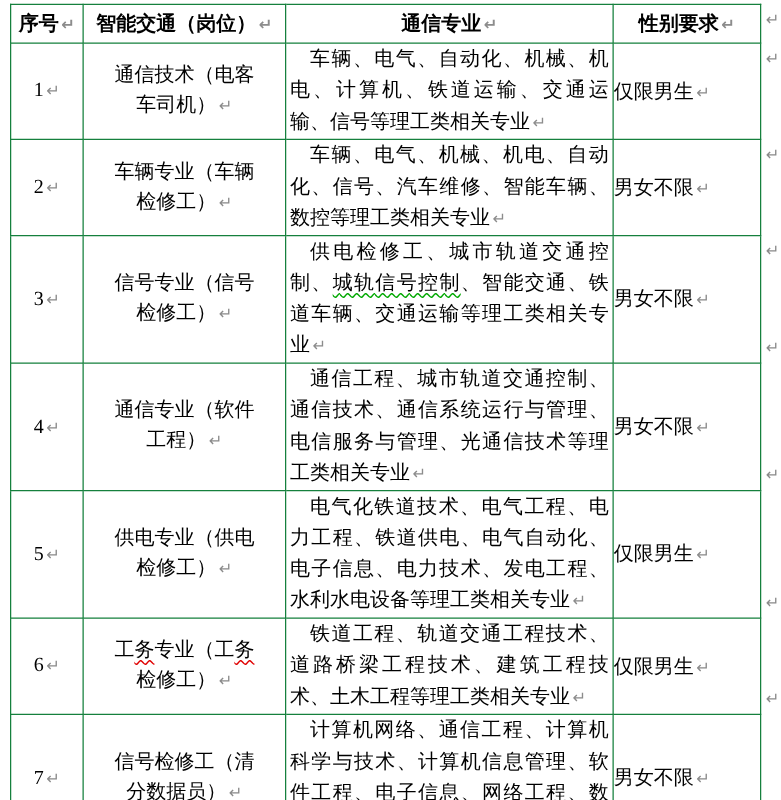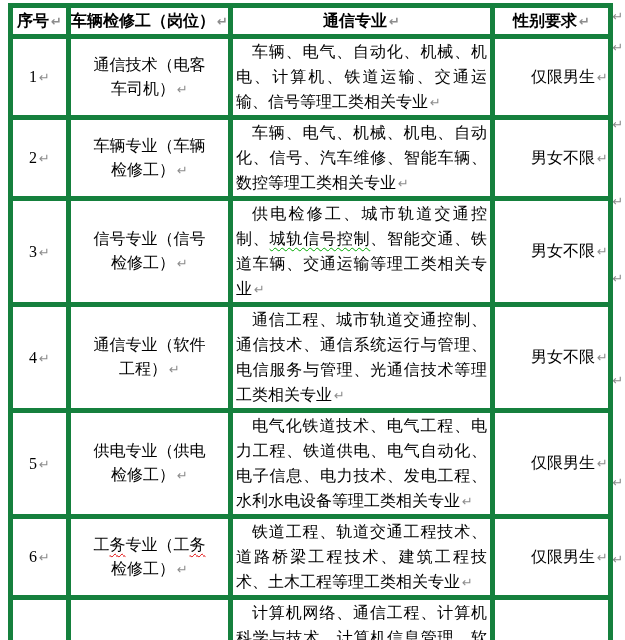--- a/index.html
+++ b/index.html
@@ -11,30 +11,30 @@
     color: #000000;
   }
   #page { position: absolute; left: 0; top: 0; width: 625px; height: 640px; }
 
   table {
     position: absolute; left: 8px; top: 3px;
     width: 600px;
     border-collapse: collapse;
     table-layout: fixed;
   }
-  th, td { border: 5px solid #15803d; padding: 0; overflow: hidden; }
+  th, td { border: 1px solid #15803d; padding: 0; overflow: hidden; }
   thead tr { height: 31px; }
   th {
     font-size: 16px; font-weight: bold;
     text-align: center; vertical-align: middle;
     white-space: nowrap;
   }
   td { font-size: 16px; vertical-align: middle; }
   .cell-num  { text-align: center; }
-  .cell-gender { text-align: right; white-space: nowrap; margin-left: 36px; }
+  .cell-gender { text-align: left; white-space: nowrap; margin-left: 36px; }
   .cell-pos  { text-align: center; padding: 0 18px; line-height: 24px; }
   .cell-majors { padding: 0 3px; }
   .cell-majors .para {
     margin: 0;
     line-height: 25px;
     text-align: justify;
     text-justify: inter-ideograph;
     text-indent: 16px;
   }
   .seg { }
@@ -66,21 +66,21 @@
   <table id="tbl">
     <colgroup>
       <col style="width:58px">
       <col style="width:162px">
       <col style="width:262px">
       <col style="width:118px">
     </colgroup>
     <thead>
       <tr>
         <th><span>序号</span><span class="mark">↵</span></th>
-        <th><span>车辆检修工（岗位）</span><span class="mark">↵</span></th>
+        <th><span>智能交通（岗位）</span><span class="mark">↵</span></th>
         <th><span>通信专业</span><span class="mark">↵</span></th>
         <th><span>性别要求</span><span class="mark">↵</span></th>
       </tr>
     </thead>
     <tbody id="tbody">
         <tr style="height: 77px;">
     <td class="cell-num"><span class="t">1</span><span class="mark">↵</span></td>
     <td class="cell-pos"><span class="segs"><span class="seg seg-plain">通信技术（电客车司机）</span></span><span class="mark">↵</span></td>
     <td class="cell-majors">
             <p class="para"><span class="segs"><span class="seg seg-plain">车辆、电气、自动化、机械、机电、计算机、铁道运输、交通运输、信号等理工类相关专业</span></span><span class="mark">↵</span></p>

